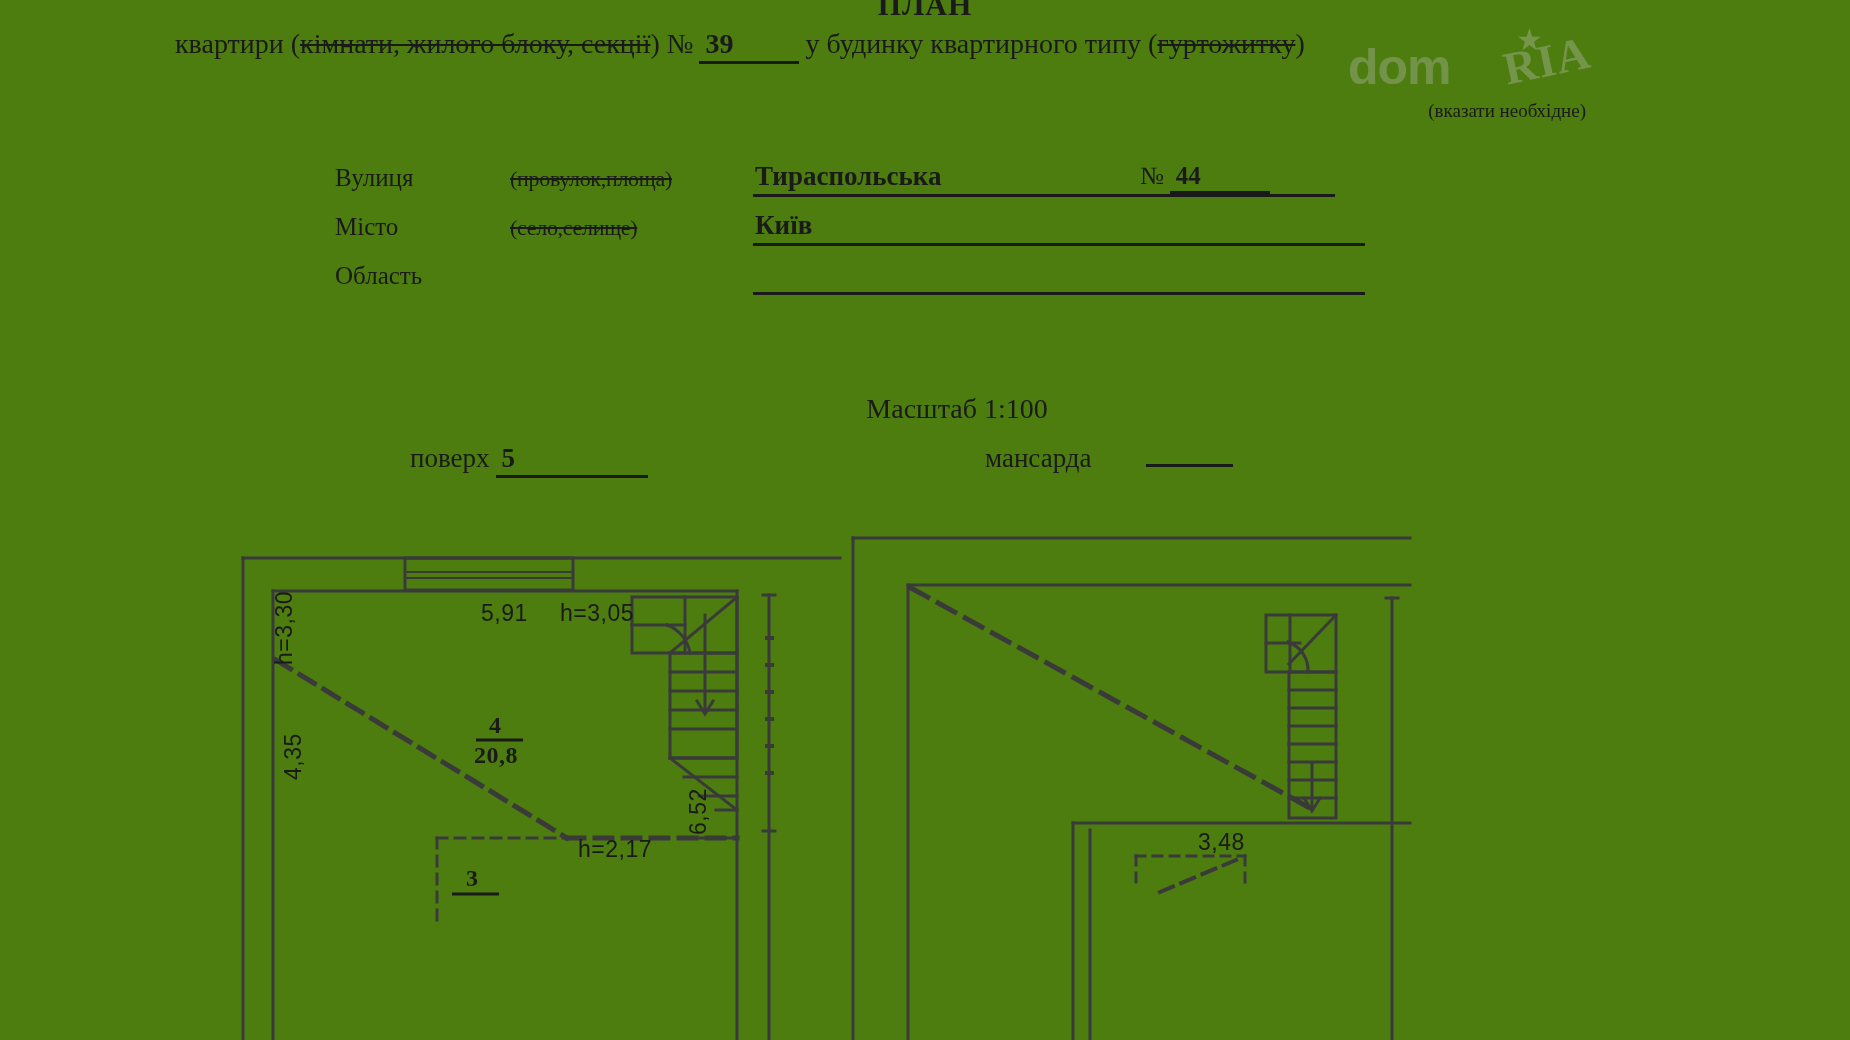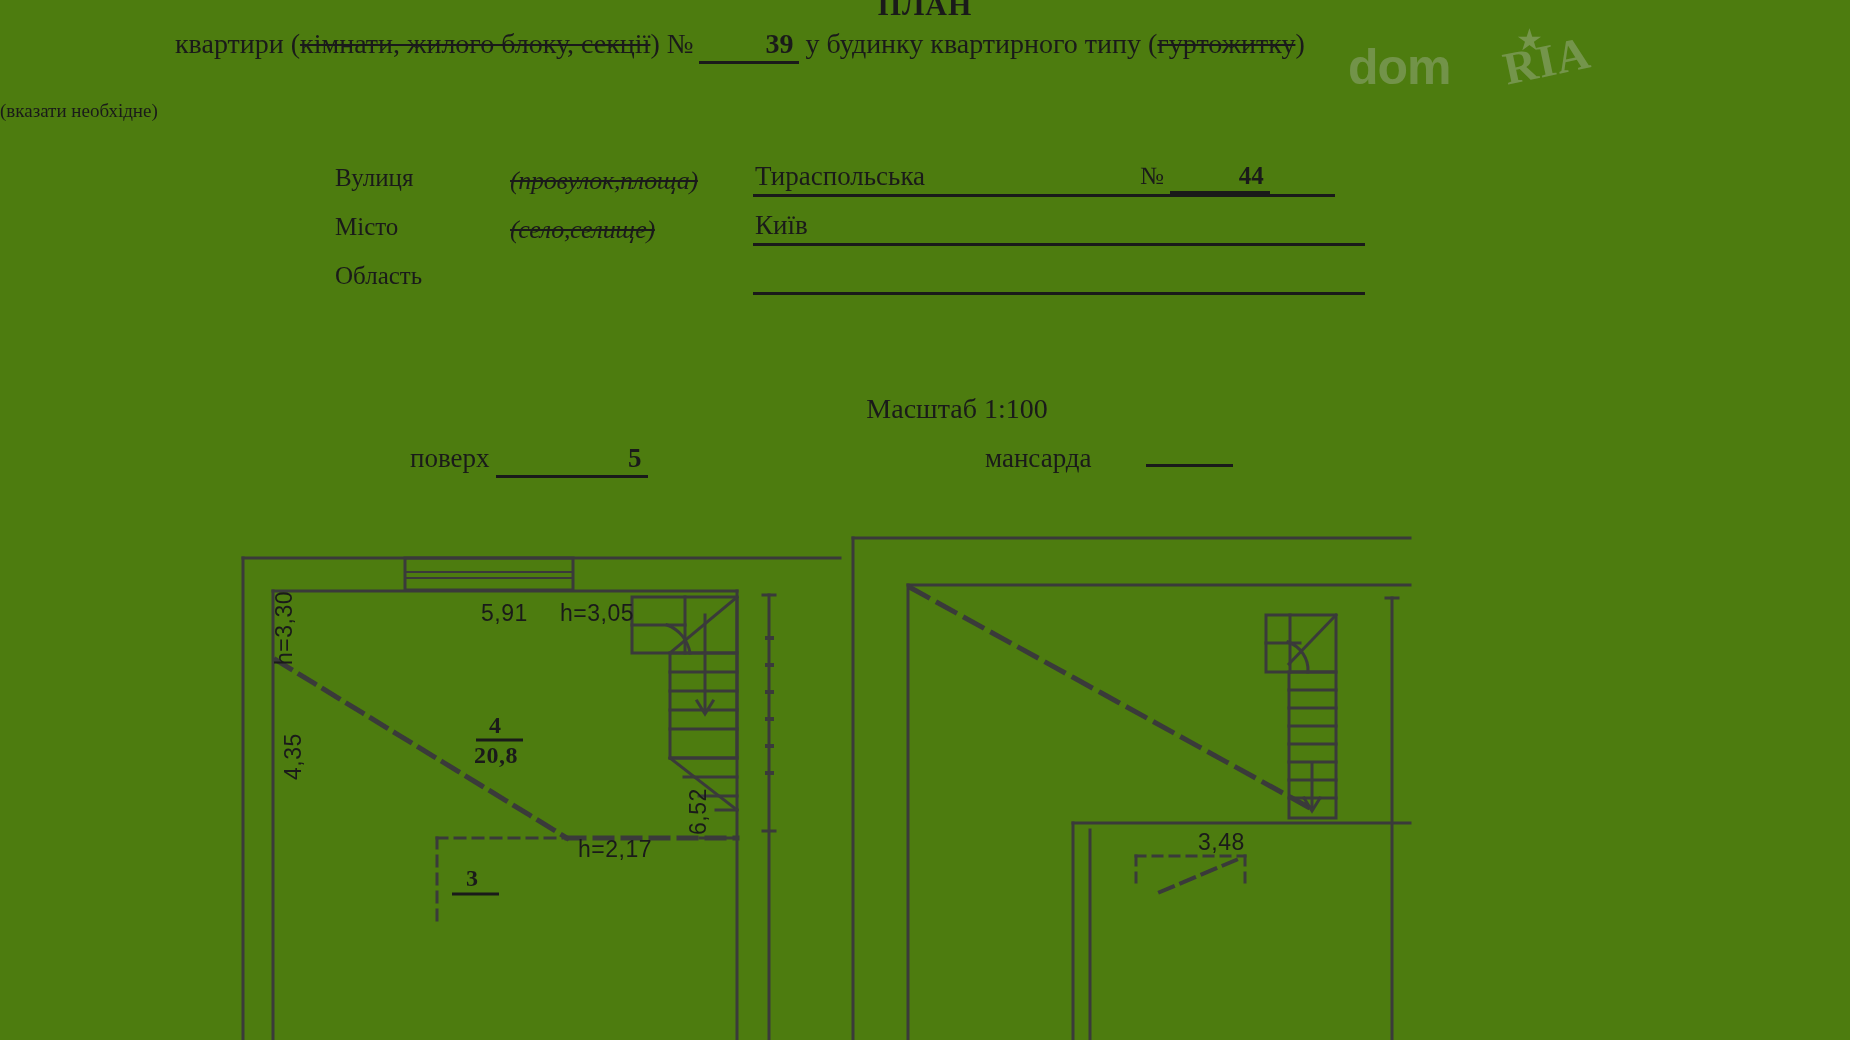--- a/index.html
+++ b/index.html
@@ -40,32 +40,32 @@
     display: flex;
     align-items: baseline;
   }
   .strike {
     text-decoration: line-through;
     text-decoration-thickness: 2px;
   }
   .fill {
     display: inline-block;
     border-bottom: 3px solid #1a1a1a;
-    text-align: right;
+    text-align: left;
     font-weight: bold;
     padding: 0 6px 1px 6px;
     margin: 0 6px;
   }
   .fill.w-num { min-width: 88px; }
   .hint {
     position: absolute;
     top: 100px;
     left: 0;
     width: 1586px;
-    text-align: left;
+    text-align: right;
     font-size: 19px;
   }
 
   
   .addr {
     position: absolute;
     top: 162px;
     left: 335px;
     width: 1000px;
   }
@@ -76,34 +76,33 @@
     align-items: flex-start;
     gap: 43px;
   }
   .addr-label {
     width: 132px;
     font-size: 25px;
     flex: 0 0 132px;
     padding-top: 2px;
   }
   .addr-paren {
-    font-size: 26px;
+    font-size: 22px;
     width: 200px;
     flex: 0 0 200px;
     padding-top: 4px;
     letter-spacing: -0.3px;
-    font-style: italic;
   }
   .addr-value-wrap {
     position: relative;
     flex: 1 1 auto;
   }
   .addr-value {
     font-size: 27px;
-    font-weight: normal;
+    font-weight: bold;
     line-height: 1.1;
     padding-left: 2px;
     min-height: 30px;
     white-space: nowrap;
   }
   .addr-line {
     border-bottom: 3px solid #1a1a1a;
     margin-top: 2px;
   }
   .house-no {

